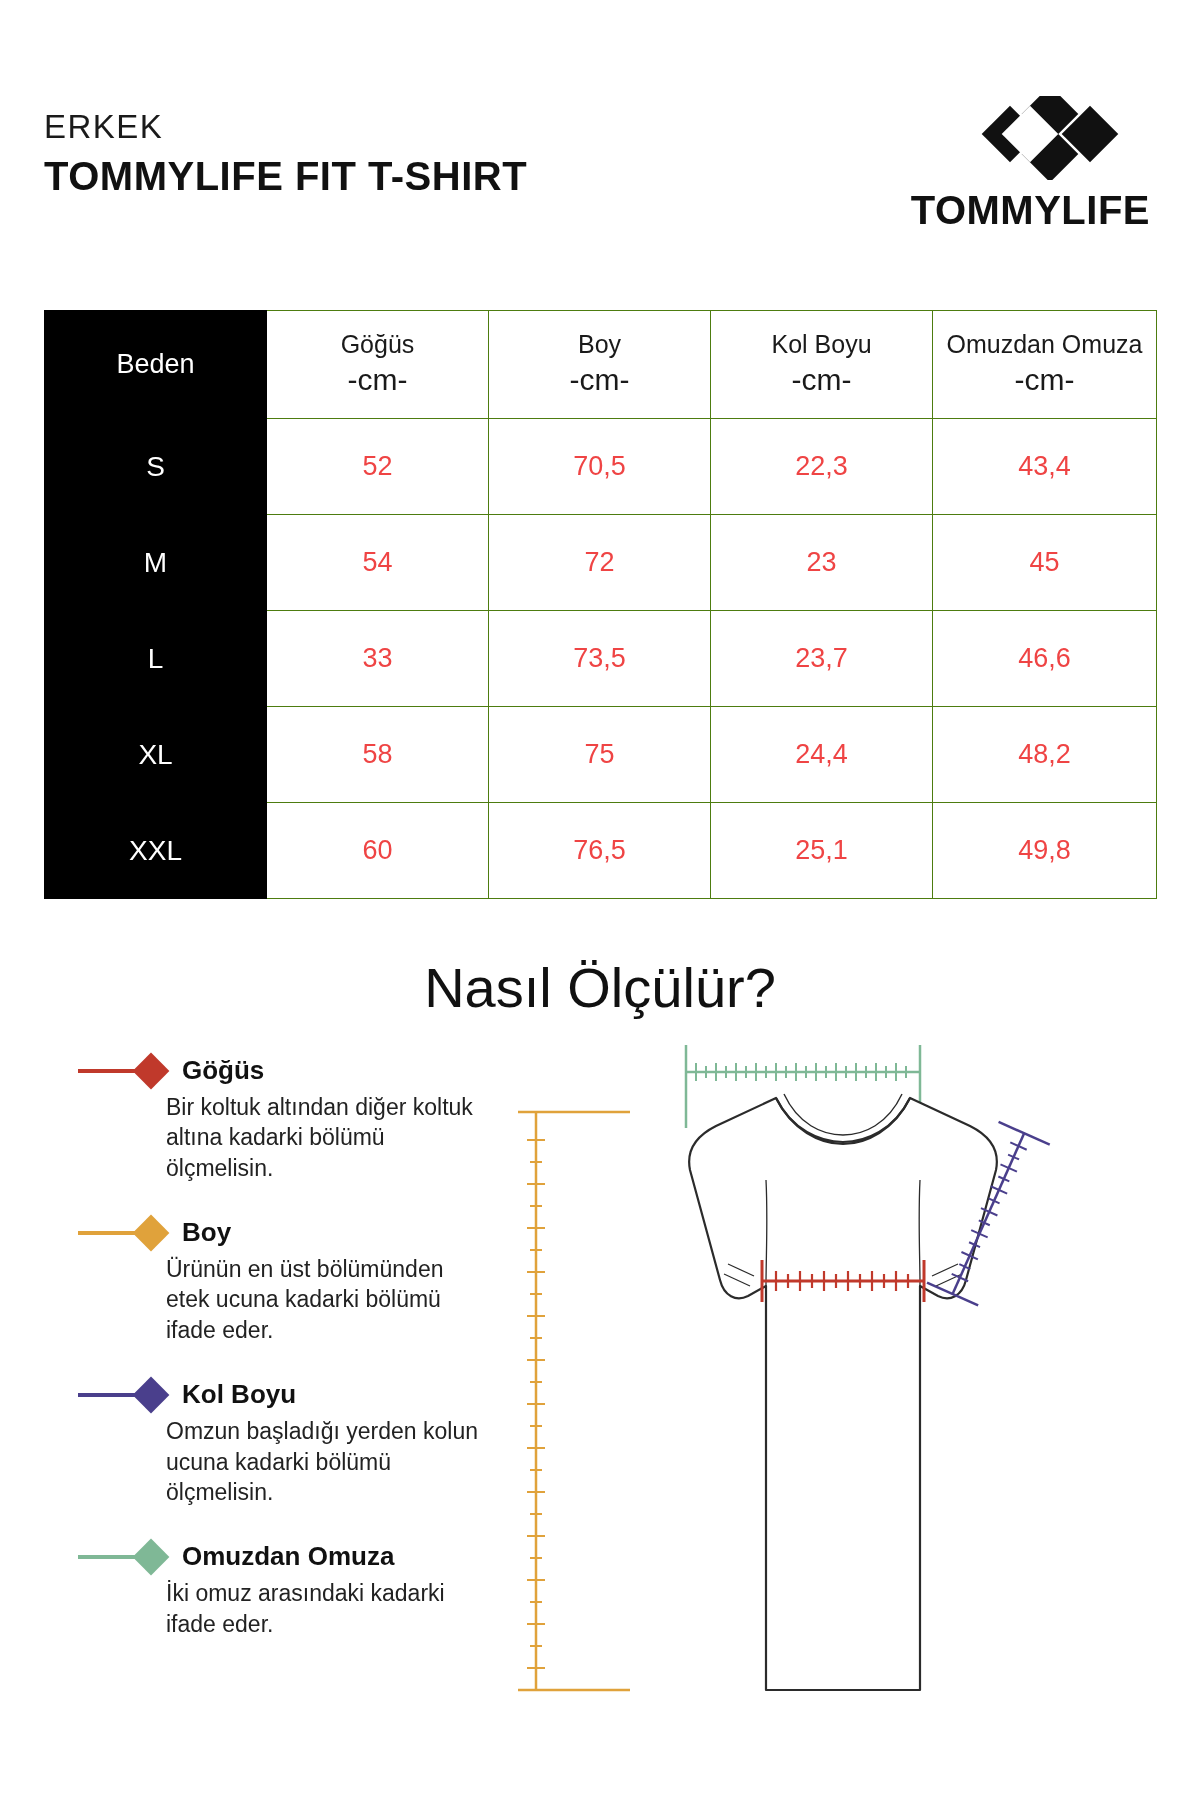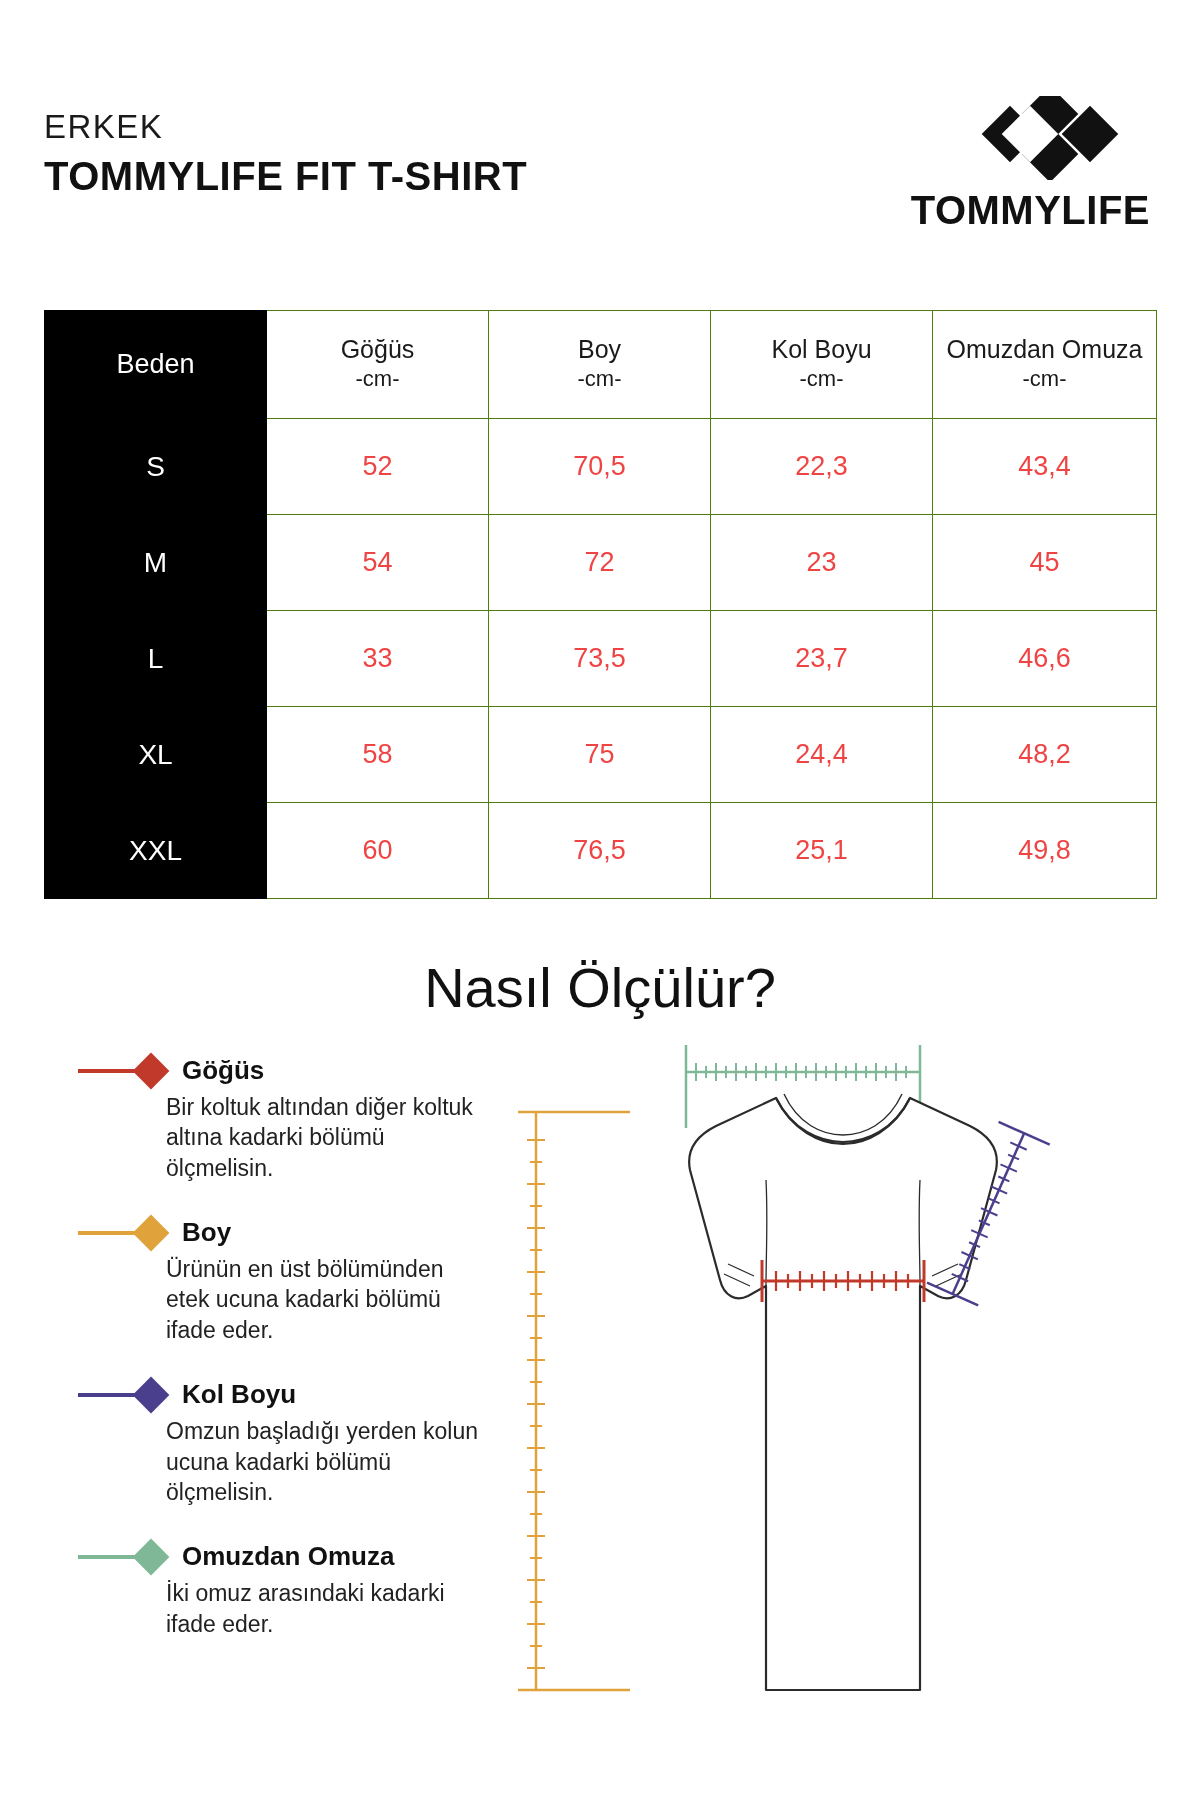--- a/index.html
+++ b/index.html
@@ -89,21 +89,21 @@
     height: 96px;
     font-size: 27px;
     color: #ef4444;
   }
   .size-table tbody td.size-cell {
     background: #000000;
     color: #ffffff;
     border-color: #000000;
     font-size: 28px;
   }
-  .unit { display: block; font-size: 22px; line-height: 1.3; }
+  .unit { display: block; font-size: 30px; line-height: 1.3; }
   .col-1 { width: 222px; }
   .col-2 { width: 222px; }
   .col-3 { width: 222px; }
   .col-4 { width: 222px; }
   .col-5 { width: 224px; }
 
   
   .how-title {
     position: absolute;
     left: 0; top: 955px;

